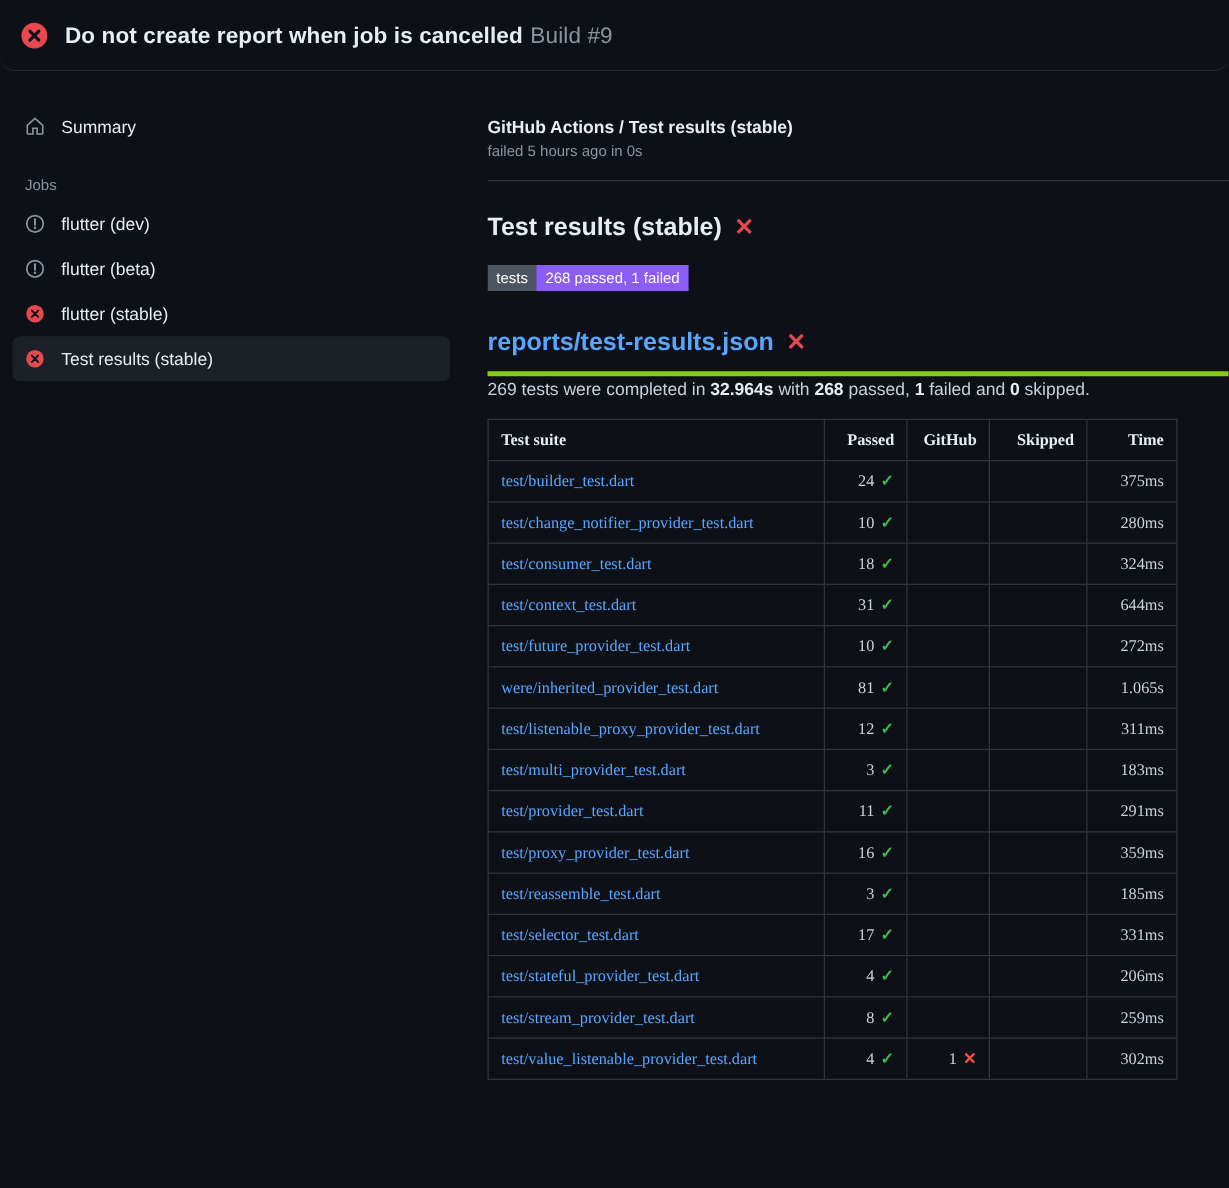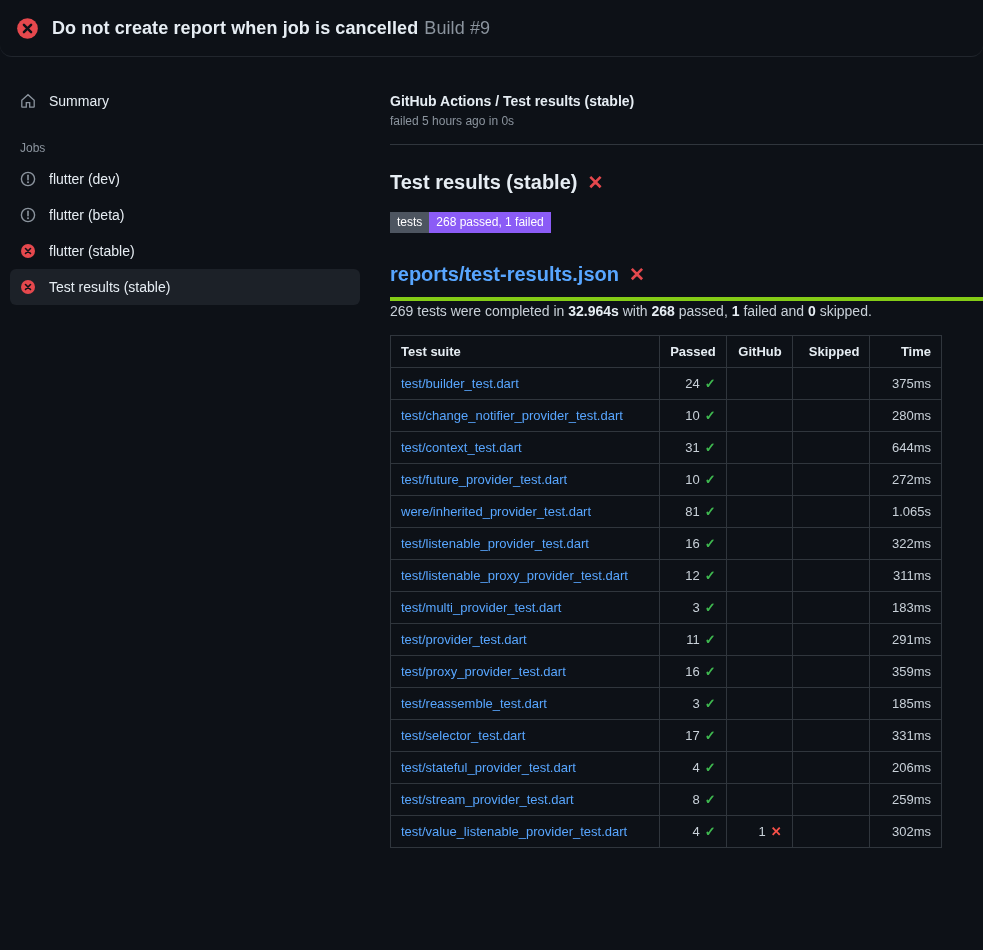--- a/index.html
+++ b/index.html
@@ -50,20 +50,21 @@
     margin: 30px -31px 0 0; padding-bottom: 11px;
     border-bottom: 4px solid #84cc16;
     font-size: 20px; font-weight: 700; color: #58a6ff; cursor: pointer;
   }
   .summary-line { font-size: 14px; color: #c9d1d9; margin: 2px 0 16px 0; }
   .summary-line b { color: #e6edf3; }
   
   table.results {
     border-collapse: collapse; width: 552px; font-size: 13px;
     color: #c9d1d9;
+    font-family: Liberation Serif, serif;
   }
   table.results th, table.results td {
     border: 1px solid #30363d; padding: 8px 10px;
     white-space: nowrap;
   }
   table.results th {
     text-align: left; color: #e6edf3; font-weight: 700; font-size: 13px;
   }
   table.results th.num, table.results td.num { text-align: right; }
   table.results col.c-suite  { width: 270px; }
@@ -193,46 +194,46 @@
             <td class="num">375ms</td>
           </tr>
           <tr>
             <td><a href="#">test/change_notifier_provider_test.dart</a></td>
             <td class="num"><span>10</span><span class="check">✓</span></td>
             <td class="num"></td>
             <td class="num"></td>
             <td class="num">280ms</td>
           </tr>
           <tr>
+            <td><a href="#">test/consumer_test.dart</a></td>
+            <td class="num"><span>18</span><span class="check">✓</span></td>
+            <td class="num"></td>
+            <td class="num"></td>
+            <td class="num">324ms</td>
+          </tr>
+          <tr>
             <td><a href="#">test/context_test.dart</a></td>
             <td class="num"><span>31</span><span class="check">✓</span></td>
             <td class="num"></td>
             <td class="num"></td>
             <td class="num">644ms</td>
           </tr>
           <tr>
             <td><a href="#">test/future_provider_test.dart</a></td>
             <td class="num"><span>10</span><span class="check">✓</span></td>
             <td class="num"></td>
             <td class="num"></td>
             <td class="num">272ms</td>
           </tr>
           <tr>
             <td><a href="#">were/inherited_provider_test.dart</a></td>
             <td class="num"><span>81</span><span class="check">✓</span></td>
             <td class="num"></td>
             <td class="num"></td>
             <td class="num">1.065s</td>
-          </tr>
-          <tr>
-            <td><a href="#">test/listenable_provider_test.dart</a></td>
-            <td class="num"><span>16</span><span class="check">✓</span></td>
-            <td class="num"></td>
-            <td class="num"></td>
-            <td class="num">322ms</td>
           </tr>
           <tr>
             <td><a href="#">test/listenable_proxy_provider_test.dart</a></td>
             <td class="num"><span>12</span><span class="check">✓</span></td>
             <td class="num"></td>
             <td class="num"></td>
             <td class="num">311ms</td>
           </tr>
           <tr>
             <td><a href="#">test/multi_provider_test.dart</a></td>

